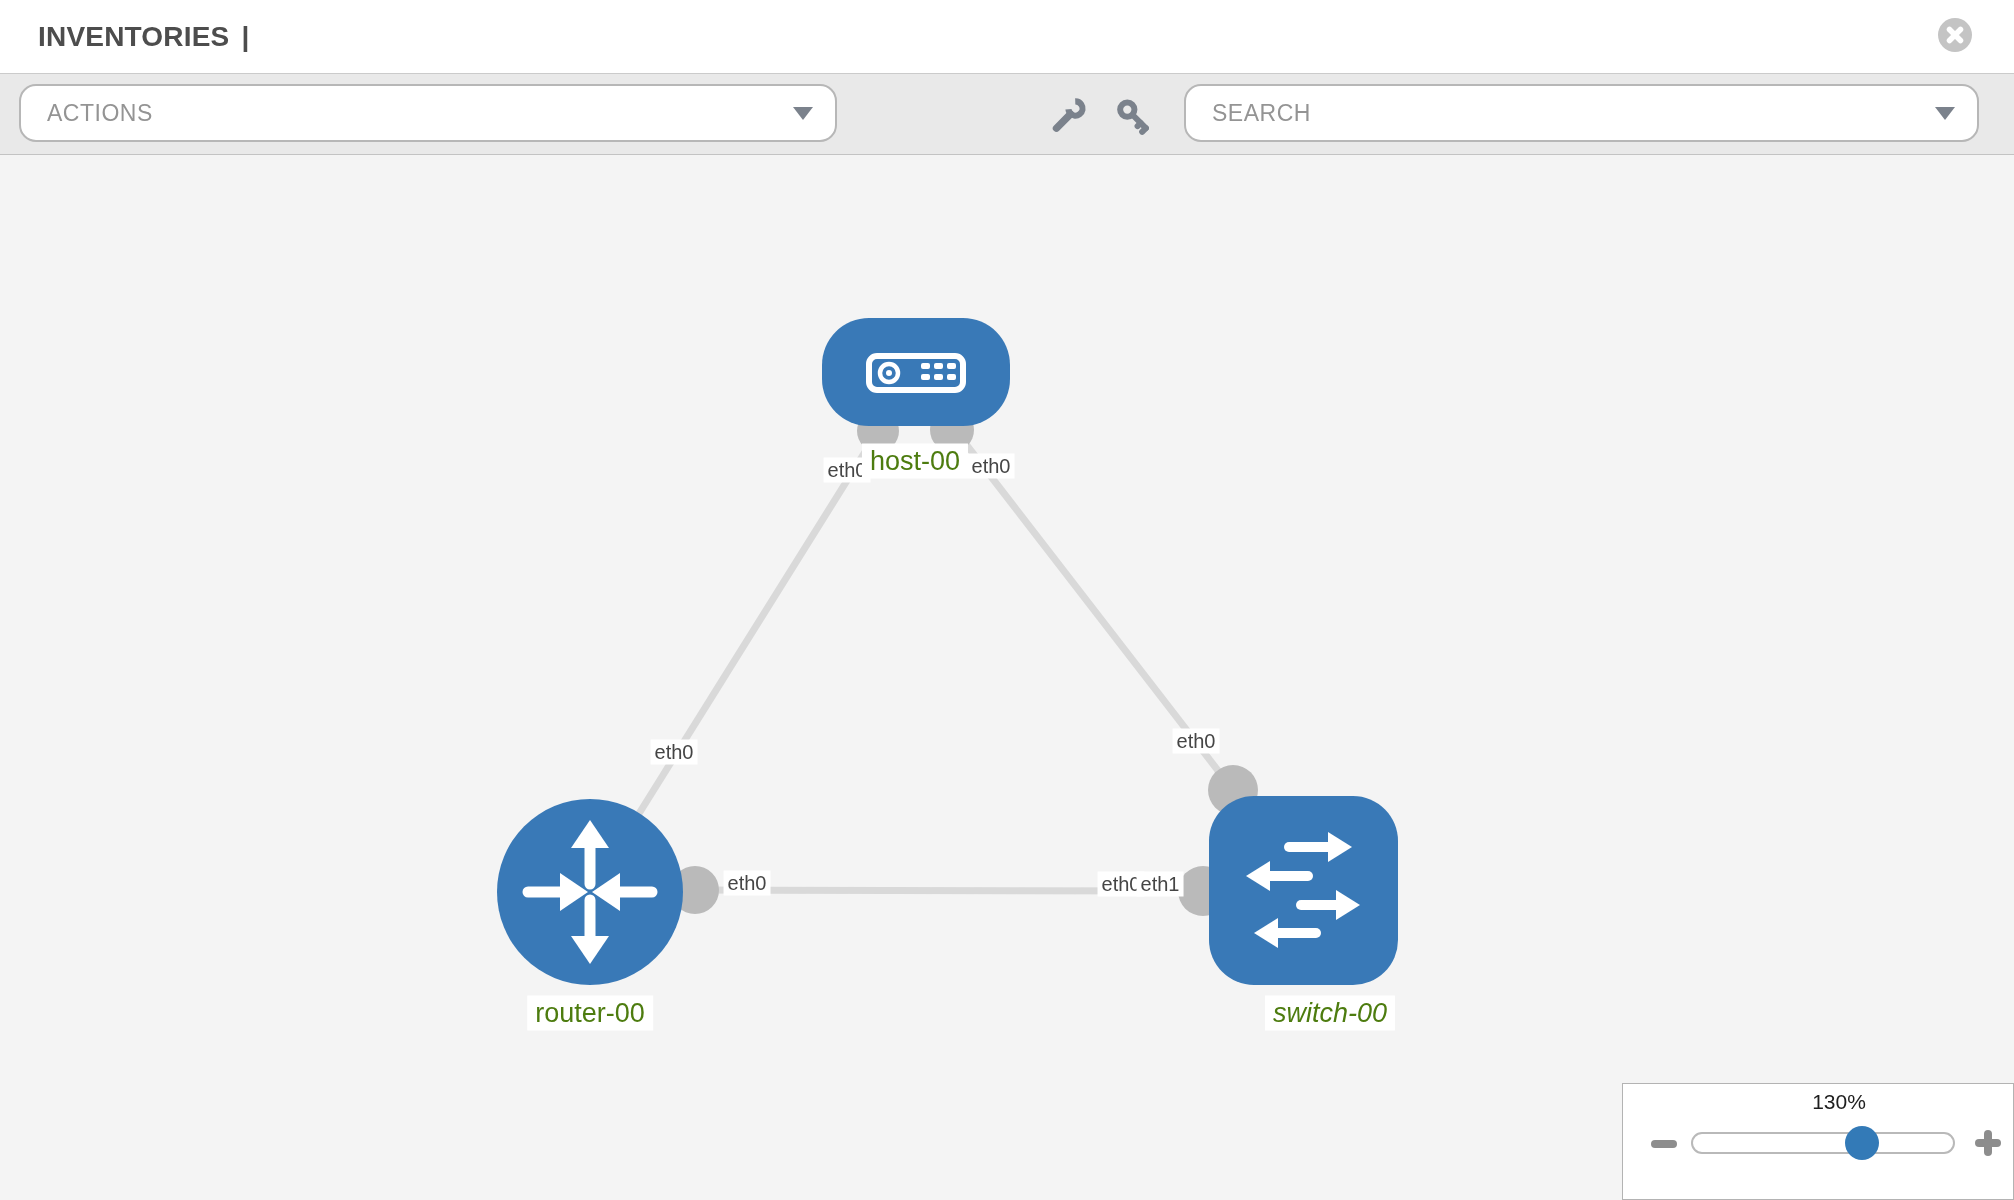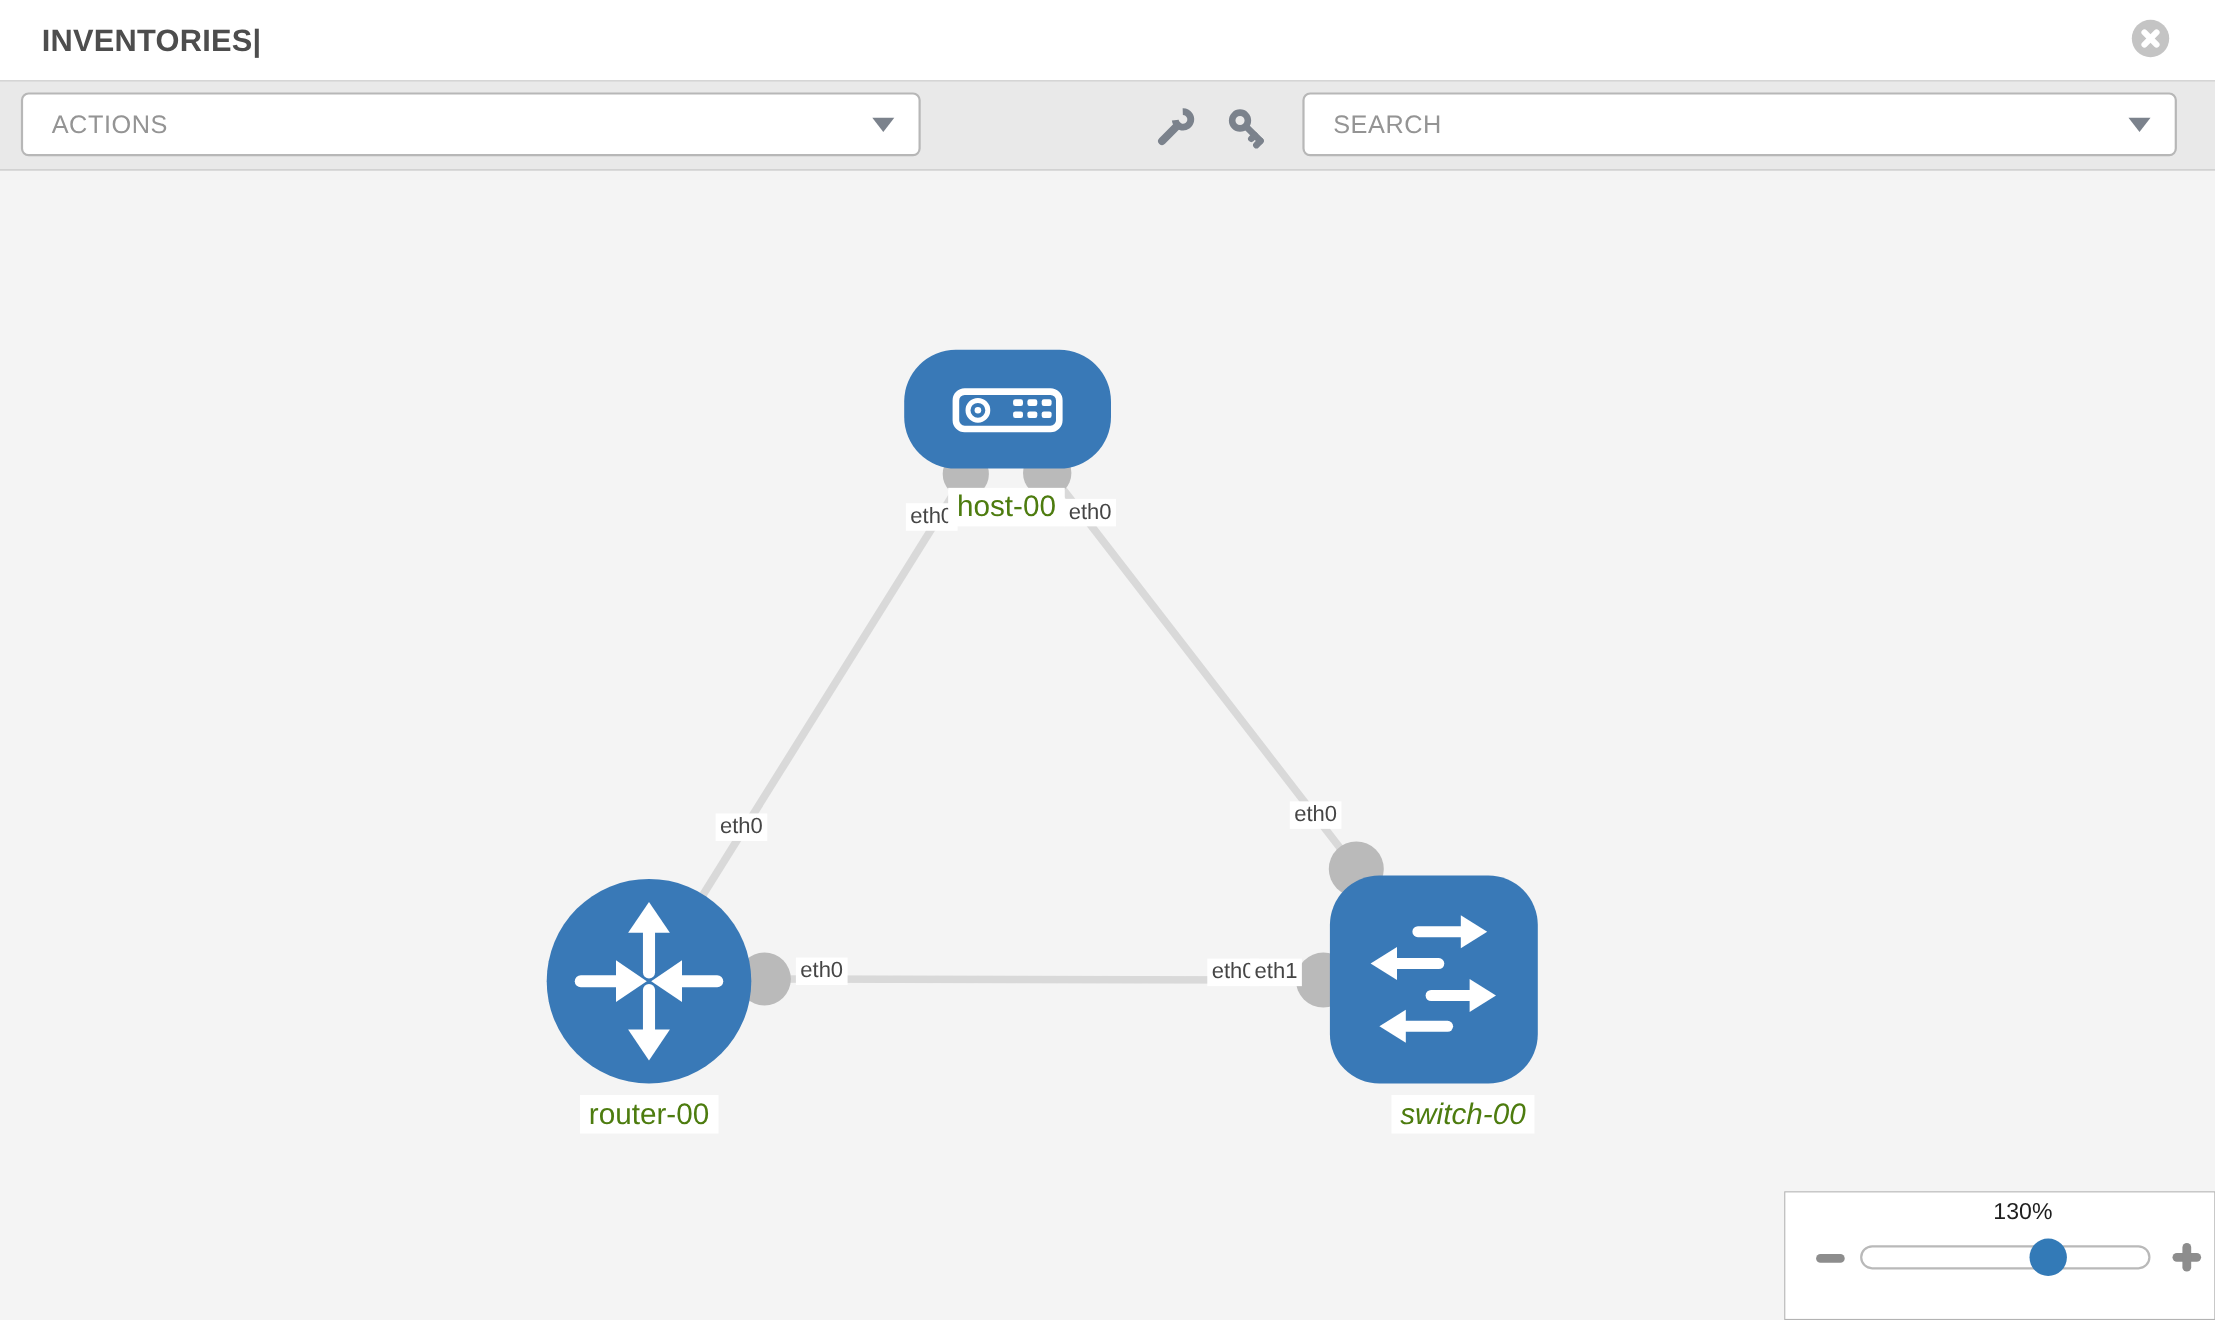--- a/index.html
+++ b/index.html
@@ -11,28 +11,28 @@
   
   .canvas{position:absolute;left:0;top:155px;width:2014px;height:1045px;background:var(--canvas-bg,#f4f4f4);z-index:1;}
   svg.topo{position:absolute;left:0;top:0;width:2014px;height:1200px;z-index:2;pointer-events:none;}
   svg.topo [data-interactable="true"]{pointer-events:auto;}
   
   .lbl{position:absolute;transform:translate(-50%,-50%);background:#ffffff;white-space:nowrap;z-index:3;}
   .node-lbl{font-size:27px;color:#4d7c0f;padding:2px 8px;}
   .if-lbl{font-size:20px;color:#454545;padding:1px 4px;}
   
   .header{position:absolute;left:0;top:0;width:2014px;height:73px;background:#fff;z-index:5;}
-  .title{position:absolute;left:38px;top:0;height:73px;display:flex;align-items:center;gap:0;
+  .title{position:absolute;left:38px;top:0;height:73px;display:flex;align-items:center;gap:12px;
          font-size:28px;font-weight:bold;color:#4d4d4d;letter-spacing:.2px;}
   .close-btn{position:absolute;left:1938px;top:18px;width:34px;height:34px;border-radius:50%;
          background:#c4c4c4;display:flex;align-items:center;justify-content:center;cursor:pointer;}
   
   .toolbar{position:absolute;left:0;top:73px;width:2014px;height:82px;background:var(--toolbar-bg,#e9e9e9);
          border-top:1px solid #cbcbcb;border-bottom:1px solid #c3c3c3;box-sizing:border-box;z-index:5;}
-  .select-box{position:absolute;top:10px;height:58px;background:#fff;border:2px solid #b7b7b7;border-radius:7px;
+  .select-box{position:absolute;top:10px;height:58px;background:#fff;border:2px solid #b7b7b7;border-radius:17px;
          box-sizing:border-box;display:flex;align-items:center;cursor:pointer;}
   .select-box .txt{margin-left:26px;font-size:23px;color:#949494;letter-spacing:.5px;}
   .chevron{position:absolute;right:22px;top:50%;margin-top:-6px;width:0;height:0;
          border-left:10px solid transparent;border-right:10px solid transparent;
          border-top:13px solid var(--icon-slate,#7b828c);}
   .tool-btn{position:absolute;top:20px;width:44px;height:44px;display:flex;align-items:center;justify-content:center;cursor:pointer;}
   
   .zoom-panel{position:absolute;left:1622px;top:1083px;width:392px;height:117px;background:#fff;
          border:1px solid #b3b3b3;box-sizing:border-box;z-index:6;}
   .zoom-pct{position:absolute;left:84px;top:6px;width:264px;text-align:center;font-size:21px;color:#1e1e1e;}

